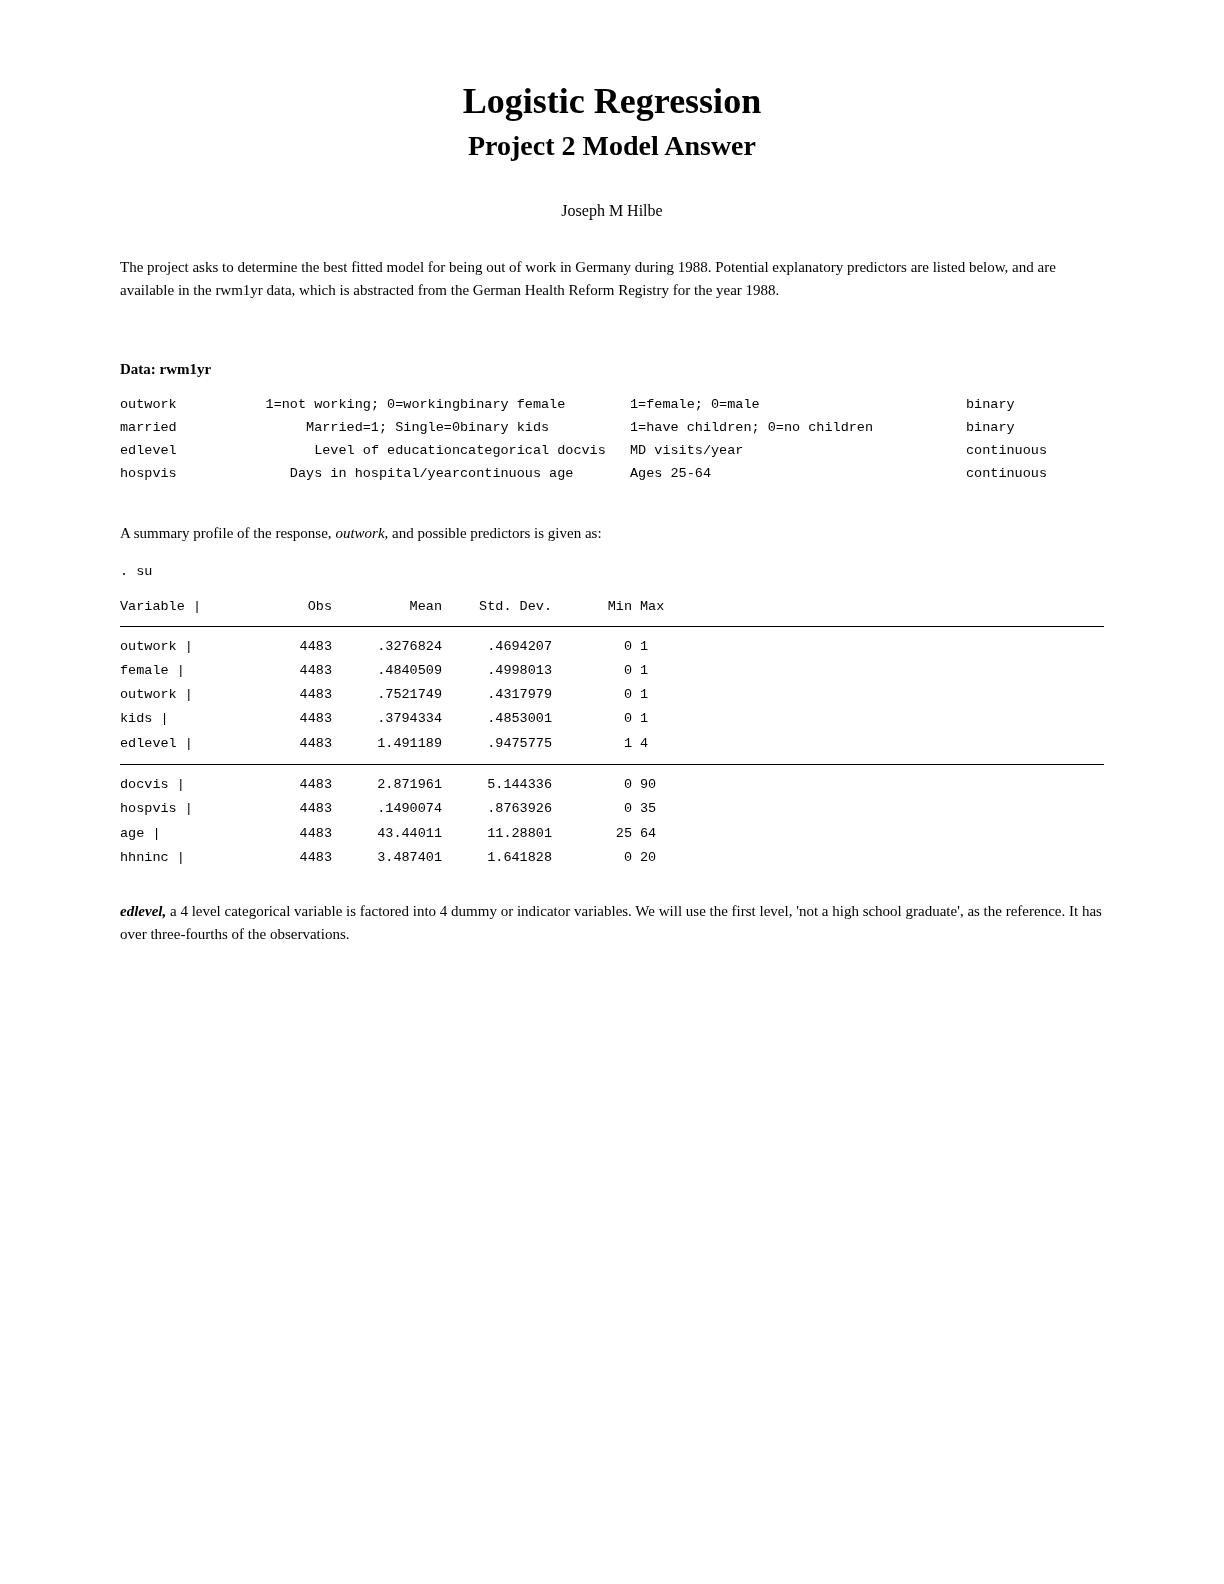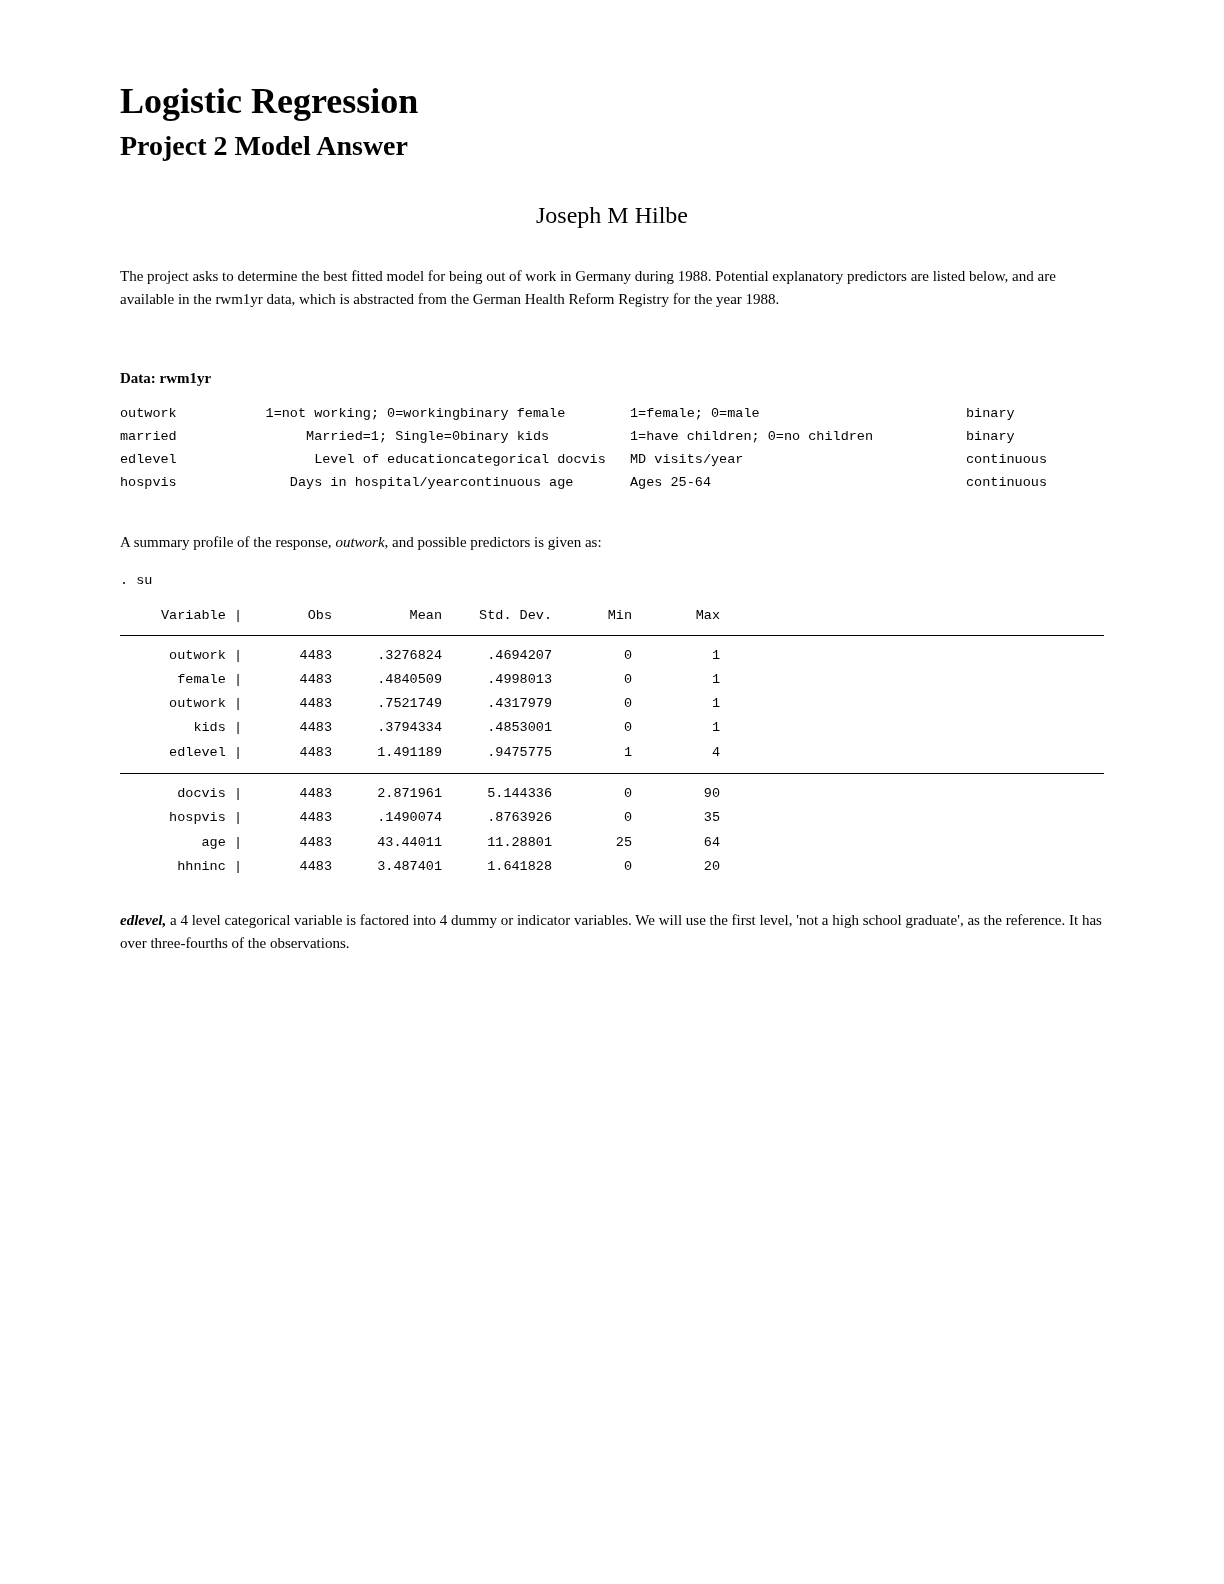--- a/index.html
+++ b/index.html
@@ -5,35 +5,35 @@
     * { margin: 0; padding: 0; box-sizing: border-box; }
     body {
       background: #ffffff;
       font-family: 'Times New Roman', Times, serif;
       color: #000000;
       width: 1224px;
       min-height: 1584px;
       padding: 80px 120px;
     }
     .title-section {
-      text-align: left;
+      text-align: center;
       margin-bottom: 40px;
     }
     .main-title {
       font-size: 36px;
       font-weight: bold;
       margin-bottom: 8px;
     }
     .subtitle {
       font-size: 28px;
       font-weight: bold;
       margin-bottom: 30px;
     }
     .author {
-      font-size: 24px;
+      font-size: 16px;
       font-weight: normal;
       margin-bottom: 30px;
     }
     .intro-text {
       font-size: 15px;
       line-height: 1.5;
       margin-bottom: 60px;
     }
     .data-label {
       font-size: 15px;
@@ -95,21 +95,21 @@
       border: none;
       border-top: 1px solid #000;
       margin: 2px 0;
     }
     .stata-row {
       display: flex;
       line-height: 1.8;
     }
     .col-var {
       width: 130px;
-      text-align: right;
+      text-align: left;
       padding-right: 8px;
     }
     .col-obs {
       width: 90px;
       text-align: right;
       padding-right: 8px;
     }
     .col-mean {
       width: 110px;
       text-align: right;
@@ -120,21 +120,21 @@
       text-align: right;
       padding-right: 8px;
     }
     .col-min {
       width: 80px;
       text-align: right;
       padding-right: 8px;
     }
     .col-max {
       width: 80px;
-      text-align: right;
+      text-align: left;
     }
     .footer-text {
       font-size: 15px;
       line-height: 1.55;
       margin-top: 10px;
     }
     .footer-text em {
       font-style: italic;
       font-weight: bold;
       text-align: right;

